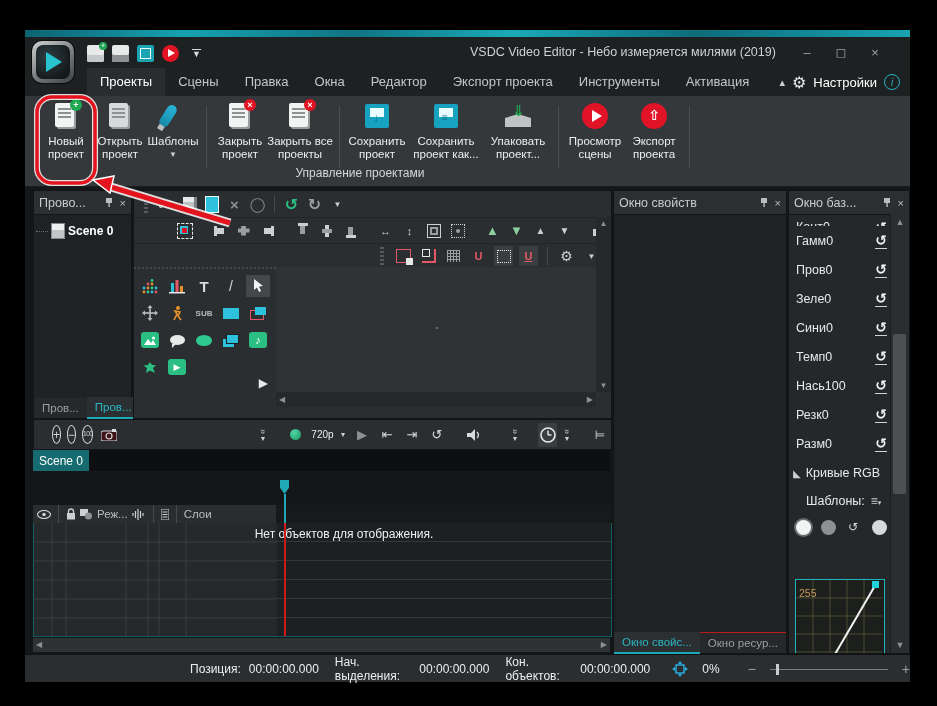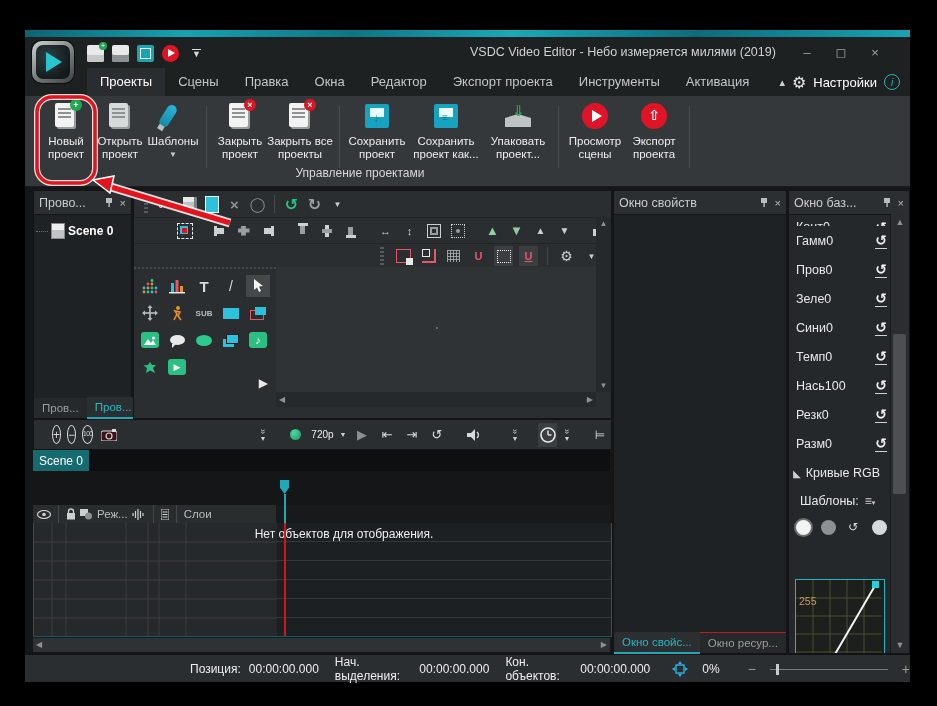--- a/index.html
+++ b/index.html
@@ -721,21 +721,21 @@
         <span class="sl">Разм</span>
           <span class="sv">0</span>
         <span class="rst">↺</span>
       </div>
 
       <div class="flex" style="height:30px;padding-left:4px;gap:5px;">
         <span style="color:#cdd0d1;font-size:10px;transform:scaleX(-1);">◢</span>
         <span style="color:#e7e9e9;font-size:12.5px;">Кривые RGB</span>
       </div>
 
-      <div class="flex" style="height:26px;padding-left:11px;gap:6px;">
+      <div class="flex" style="height:26px;padding-left:17px;gap:6px;">
         <span style="color:#e7e9e9;font-size:12.5px;">Шаблоны:</span>
         <span style="color:#cdd0d1;font-size:12px;">≡<span style="font-size:7px;">▾</span></span>
       </div>
 
       <div class="flex" style="height:26px;padding-left:7px;gap:10px;">
         <span style="width:15px;height:15px;border-radius:50%;background:#f2f4f4;box-shadow:0 0 0 2px #6a6d6f;"></span>
         <span style="width:15px;height:15px;border-radius:50%;background:#8e9192;"></span>
         <span class="rst" style="margin-left:2px;">↺</span>
         <span style="width:15px;height:15px;border-radius:50%;background:#d7dadb;margin-left:4px;"></span>
       </div>
@@ -748,21 +748,21 @@
             <line x1="0" y1="54" x2="86" y2="54"></line>
               <line x1="0" y1="72" x2="86" y2="72"></line>
             <line x1="17" y1="0" x2="17" y2="93"></line>
               <line x1="34" y1="0" x2="34" y2="93"></line>
             <line x1="51" y1="0" x2="51" y2="93"></line>
               <line x1="68" y1="0" x2="68" y2="93"></line>
           </g>
           <line x1="28" y1="93" x2="80" y2="4" stroke="#f2f4f4" stroke-width="2"></line>
           <rect x="76" y="1" width="7" height="7" fill="#1fd2dc"></rect>
         </svg>
-        <span class="abs" style="left:3px;top:15px;color:#c79a5d;font-size:10.5px;">255</span>
+        <span class="abs" style="left:3px;top:7px;color:#c79a5d;font-size:10.5px;">255</span>
       </div>
     </div>
 
     <div class="abs" style="right:0;top:23px;width:18px;bottom:0;background:#2b2e30;border-left:1px solid #1a1c1d;">
       <div class="abs" style="top:3px;left:0;width:18px;text-align:center;color:#8e9192;font-size:9px;">▲</div>
       <div class="abs" style="top:120px;left:2px;width:13px;height:160px;background:#4c5052;border-radius:2px;"></div>
       <div class="abs" style="bottom:3px;left:0;width:18px;text-align:center;color:#8e9192;font-size:9px;">▼</div>
     </div>
   </div>
 

